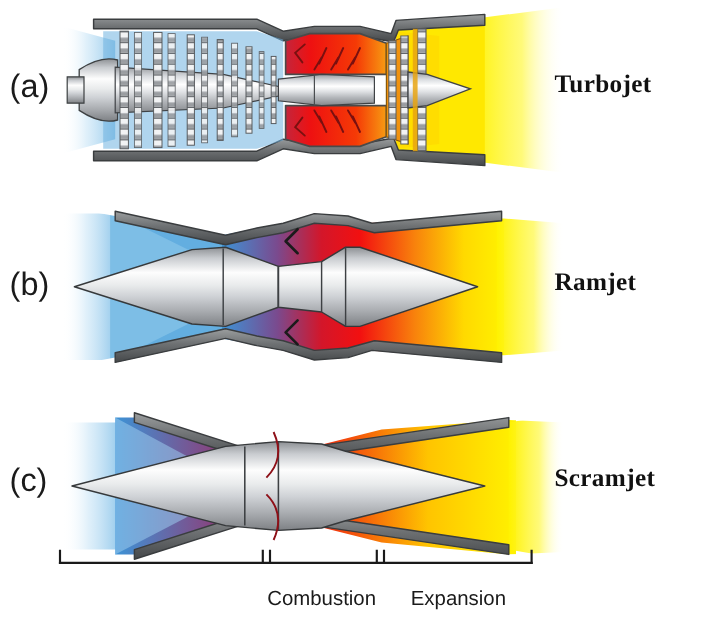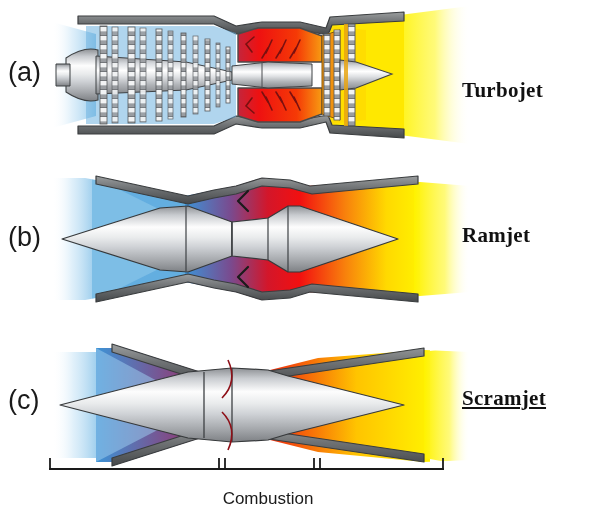--- a/index.html
+++ b/index.html
@@ -242,19 +242,20 @@
       <path d="M314,469 L314,459"></path>
       <path d="M320,469 L320,459"></path>
       <path d="M443,469 L443,459"></path>
     </g>
   </svg>
 
   <div class="panel-letter" style="left:8px;top:57px;">(a)</div>
   <div class="panel-letter" style="left:8px;top:222px;">(b)</div>
   <div class="panel-letter" style="left:8px;top:385px;">(c)</div>
 
-  <div class="engine-label" style="left:462px;top:58px;margin-top:20px;">Turbojet</div>
+  <div class="engine-label" style="left:462px;top:58px;">Turbojet</div>
   <div class="engine-label" style="left:462px;top:223px;">Ramjet</div>
-  <div class="engine-label" style="left:462px;top:386px;text-decoration:underline;">Scramjet</div>
+  <div class="engine-label" style="left:462px;top:386px;">Scramjet</div>
 
   <div class="stage-label" style="left:268px;top:489px;transform:translateX(-50%);text-align:center;">Combustion</div>
+  <div class="stage-label" style="left:382px;top:489px;transform:translateX(-50%);">Expansion</div>
 
 </div>
 
 </body></html>

